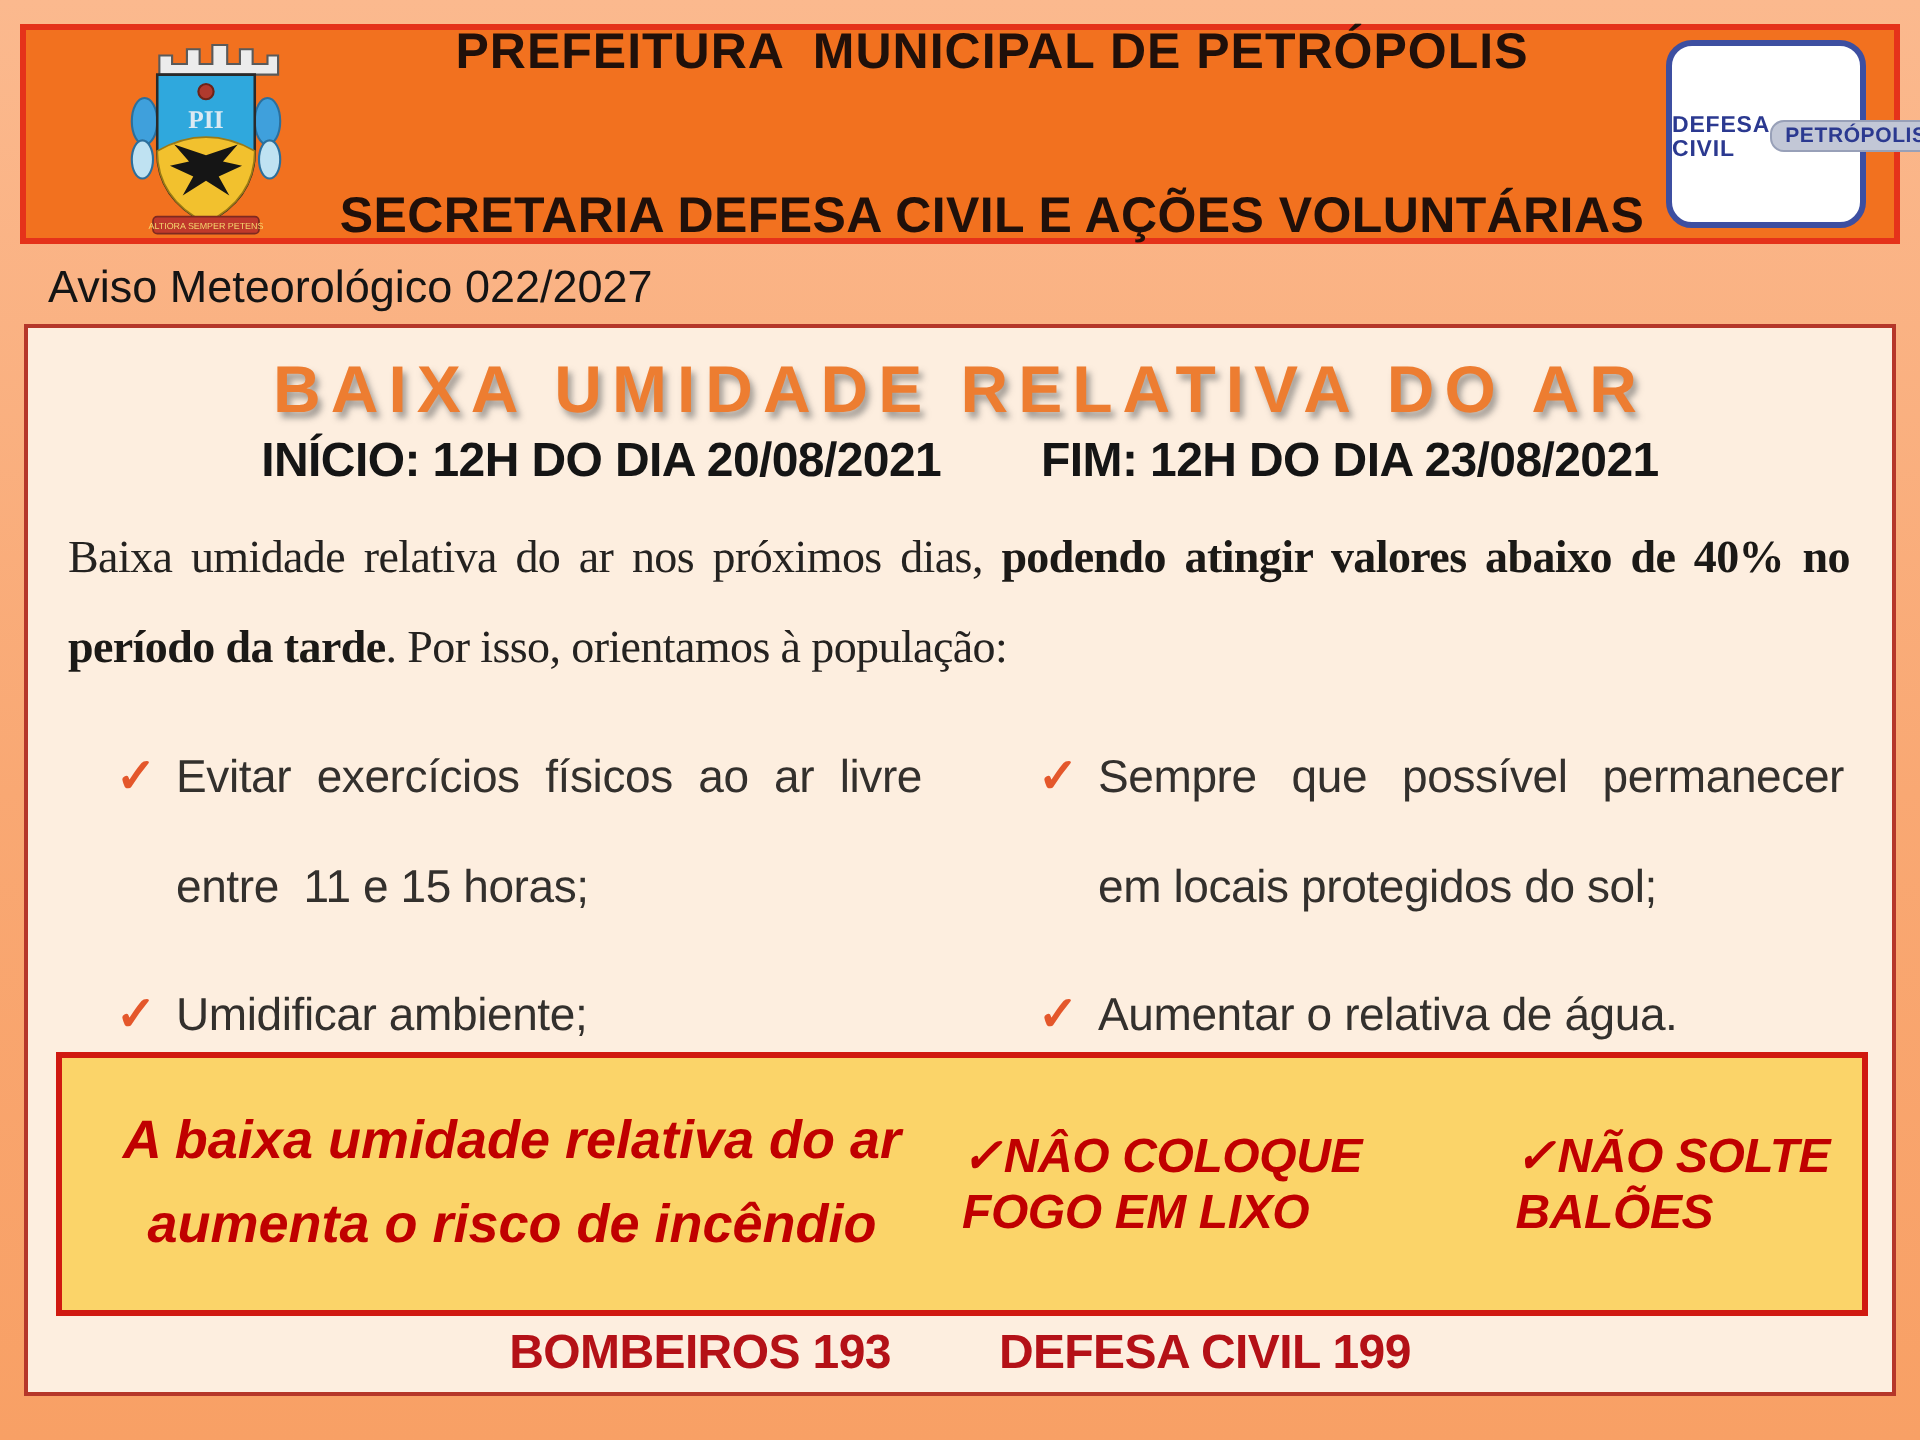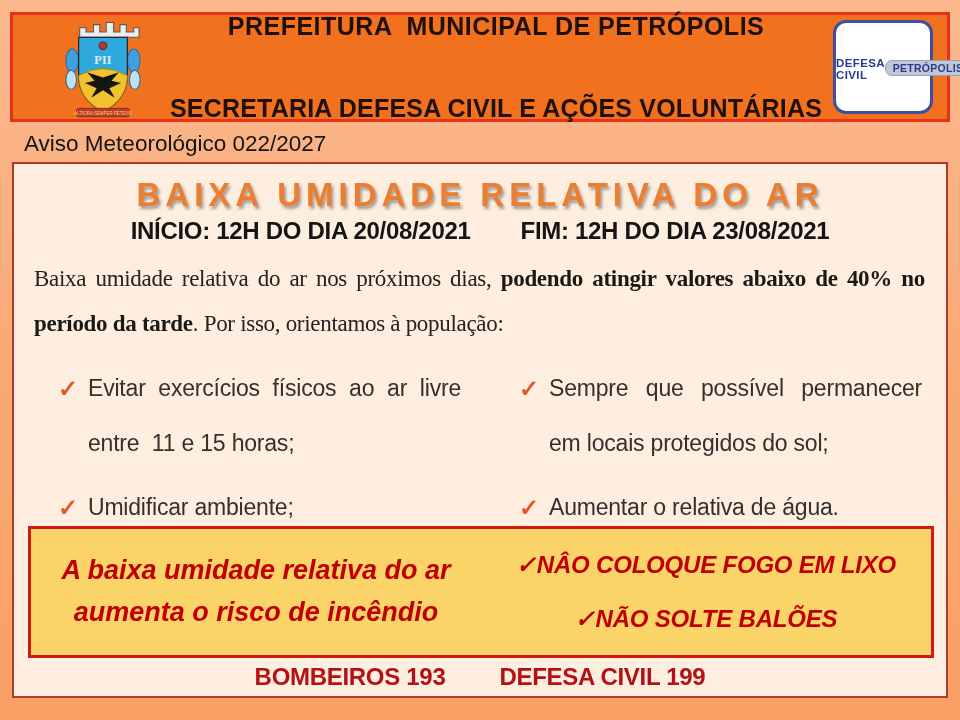--- a/index.html
+++ b/index.html
@@ -72,21 +72,21 @@
   }
   .fire-box{
     position:absolute;left:14px;right:12px;bottom:38px;height:132px;
     background:#FBD469;border:3px solid #D01910;box-sizing:border-box;
     display:grid;grid-template-columns:1fr 1fr;align-items:center;font-style:italic;
   }
   .fire-headline{
     text-align:center;font-size:27px;font-weight:bold;color:#C00000;
     line-height:1.55;padding:0 30px;
   }
-  .fire-items{display:flex;flex-direction:column;gap:26px;align-items:center;}
+  .fire-items{display:flex;flex-direction:row;gap:26px;align-items:center;}
   .fire-item{font-size:24px;font-weight:bold;color:#C00000;letter-spacing:-.2px;}
   .fire-item .check-glyph{font-weight:bold;margin-right:1px;}
   .phones-row{
     position:absolute;left:0;right:0;bottom:2px;height:34px;
     display:flex;justify-content:center;gap:54px;align-items:center;
     font-size:24px;font-weight:bold;color:#B41117;letter-spacing:-.3px;
   }
 </style>
 </head>
 <body>

